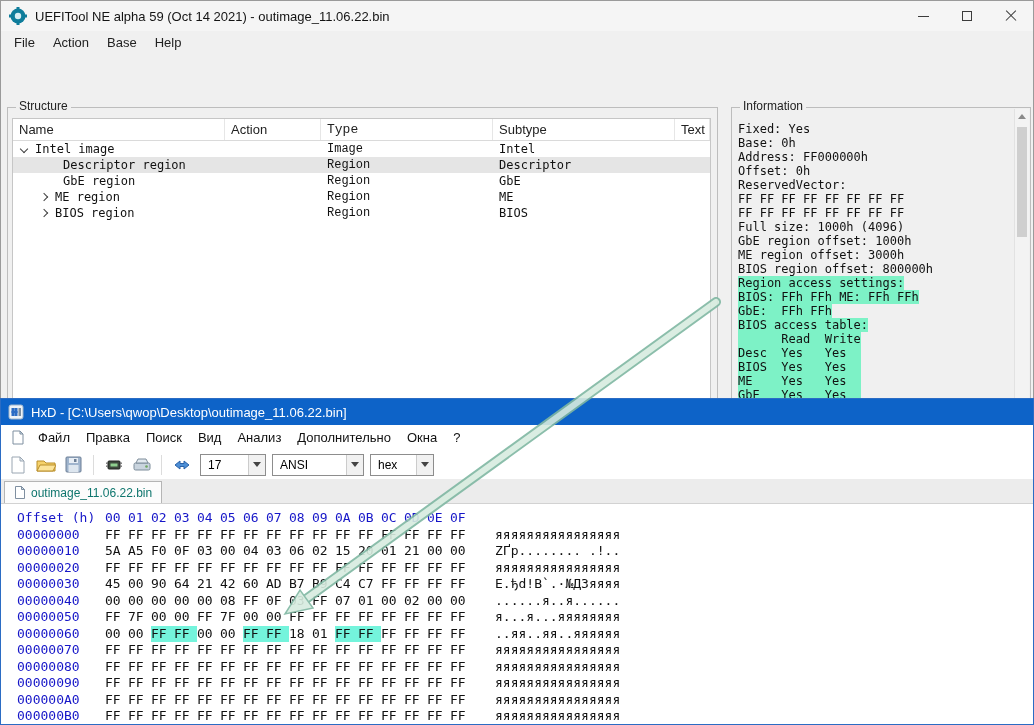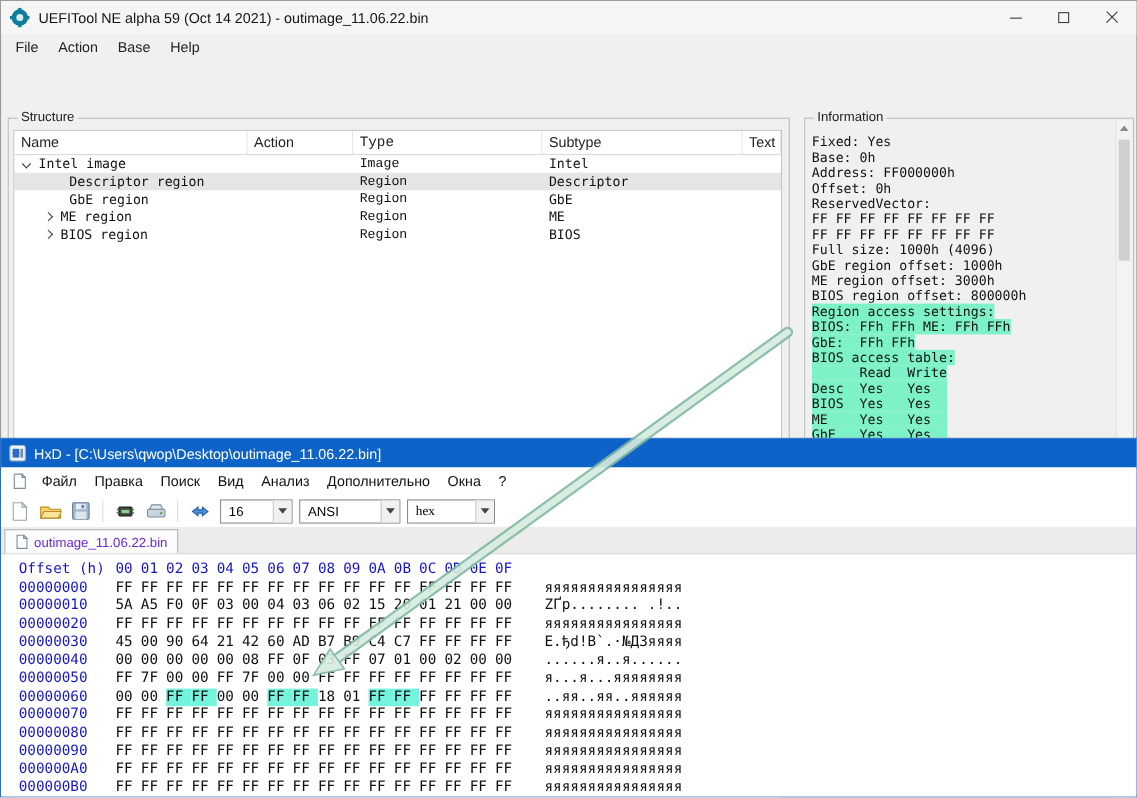--- a/index.html
+++ b/index.html
@@ -62,24 +62,24 @@
   .hxd-title { margin-left:7px; white-space:nowrap; }
   .hxd-menubar { height:25px; background:#fff; display:flex; align-items:center; font-size:13px; color:#111; padding-left:4px; flex:none; }
   .hxd-menu-item { padding:3px 8px; }
   .hxd-toolbar { height:30px; background:#fff; display:flex; align-items:center; padding:0 4px; gap:3px; border-bottom:1px solid #ececec; flex:none; }
   .tool-btn { width:25px; height:24px; display:flex; align-items:center; justify-content:center; }
   .tb-sep { width:1px; height:20px; background:#dcdcdc; margin:0 4px; }
   .combo { height:22px; border:1px solid #8d8d8d; display:flex; align-items:center; font-size:12px; background:#fff; margin-left:3px; }
   .combo .val { padding:0 7px; white-space:nowrap; }
   .combo .dd { width:17px; height:100%; display:flex; align-items:center; justify-content:center; border-left:1px solid #cccccc; background:#f1f1f1; }
   .combo .dd i { width:0; height:0; border-left:4px solid transparent; border-right:4px solid transparent; border-top:5px solid #444; }
-  .w-bpr { width:66px; } .w-enc { width:92px; } .w-off { width:80px;font-family:Liberation Serif, serif; }
+  .w-bpr { width:66px; } .w-enc { width:92px; } .w-off { width:64px; }
   .combo .val { flex:1; }
   .hxd-tabbar { height:24px; background:#ececec; display:flex; align-items:flex-end; padding-left:3px; border-bottom:1px solid #d2d2d2; flex:none; }
-  .hxd-tab { height:22px; background:#fcfcfc; border:1px solid #b5b5b5; border-bottom:none; display:flex; align-items:center; gap:5px; padding:0 9px; font-size:12px; color:#6d28d9; }
+  .hxd-tab { height:22px; background:#fcfcfc; border:1px solid #b5b5b5; border-bottom:none; display:flex; align-items:center; gap:5px; padding:0 9px; font-size:12px; color:#0f766e; }
   .hex-area { flex:1; background:#fff; overflow:hidden; padding:6px 0 0 16px;
     font-family:"DejaVu Sans Mono", monospace; font-size:13px; color:#111; }
   .hex-row { display:flex; height:16.5px; line-height:16.5px; white-space:pre; }
   .hex-row.header { color:var(--blue); }
   .hex-offset { width:88px; color:var(--blue); flex:none; }
   .hex-bytes { display:flex; width:370px; flex:none; }
   .byte { width:23px; flex:none; }
   .byte.hl { background:var(--hl-hex); }
   .hex-text { margin-left:20px; }
   
@@ -266,21 +266,21 @@
           <circle cx="13.5" cy="9.5" r="1.3" fill="#6ea65f"></circle>
         </svg>
     </span>
     <span class="tb-sep"></span>
     <span class="tool-btn">
       <svg width="16" height="12">
           <path d="M1 6 l5 -4 v2.5 h4 v-2.5 l5 4 l-5 4 v-2.5 h-4 v2.5 z" fill="#4d8fd6" stroke="#2a62a8"></path>
         </svg>
     </span>
     <span class="combo w-bpr">
-      <span class="val">16</span>
+      <span class="val">17</span>
       <span class="dd">
           <i></i>
         </span>
     </span>
     <span class="combo w-enc">
       <span class="val">ANSI</span>
       <span class="dd">
           <i></i>
         </span>
     </span>

